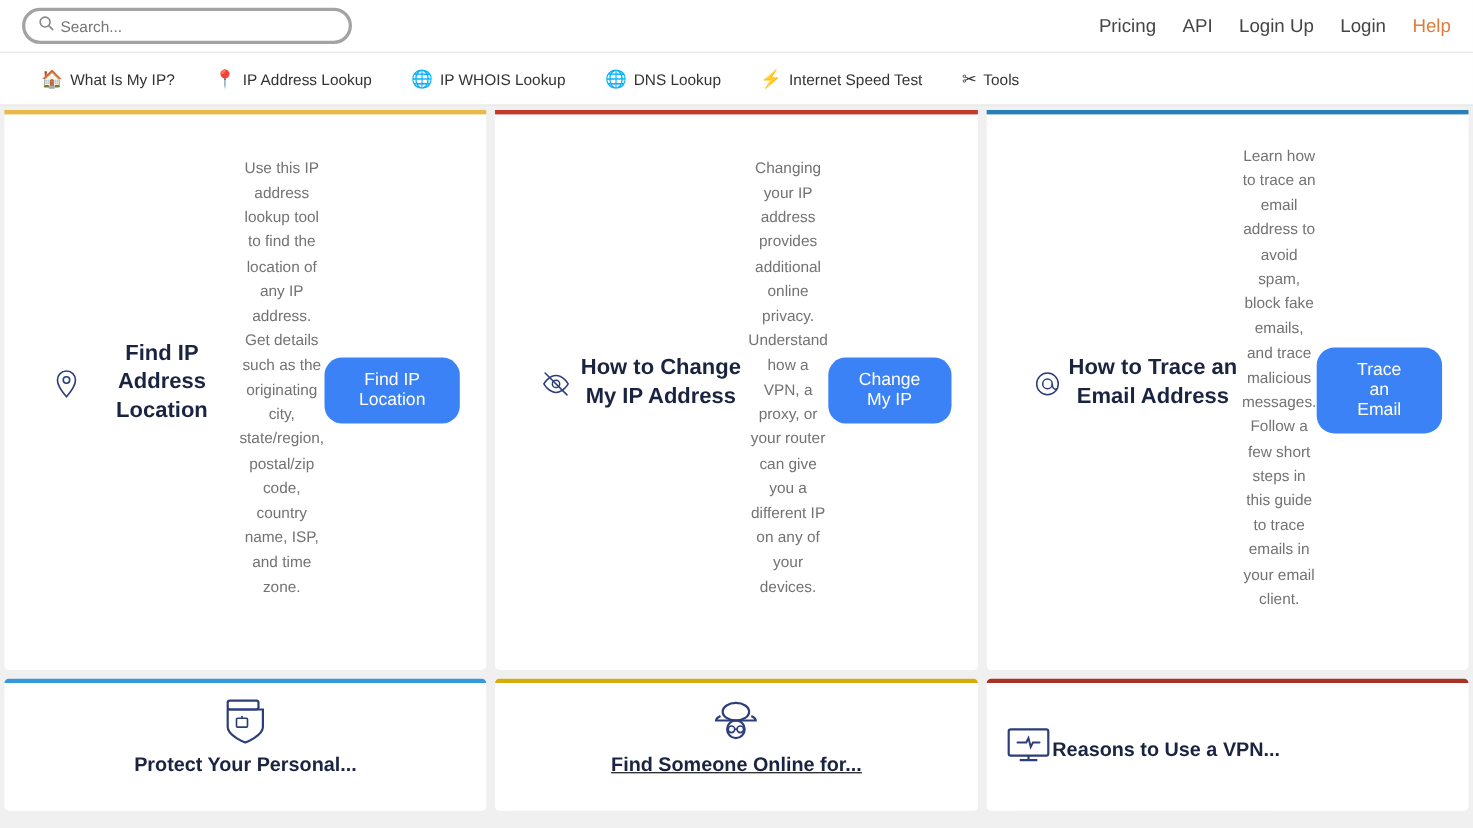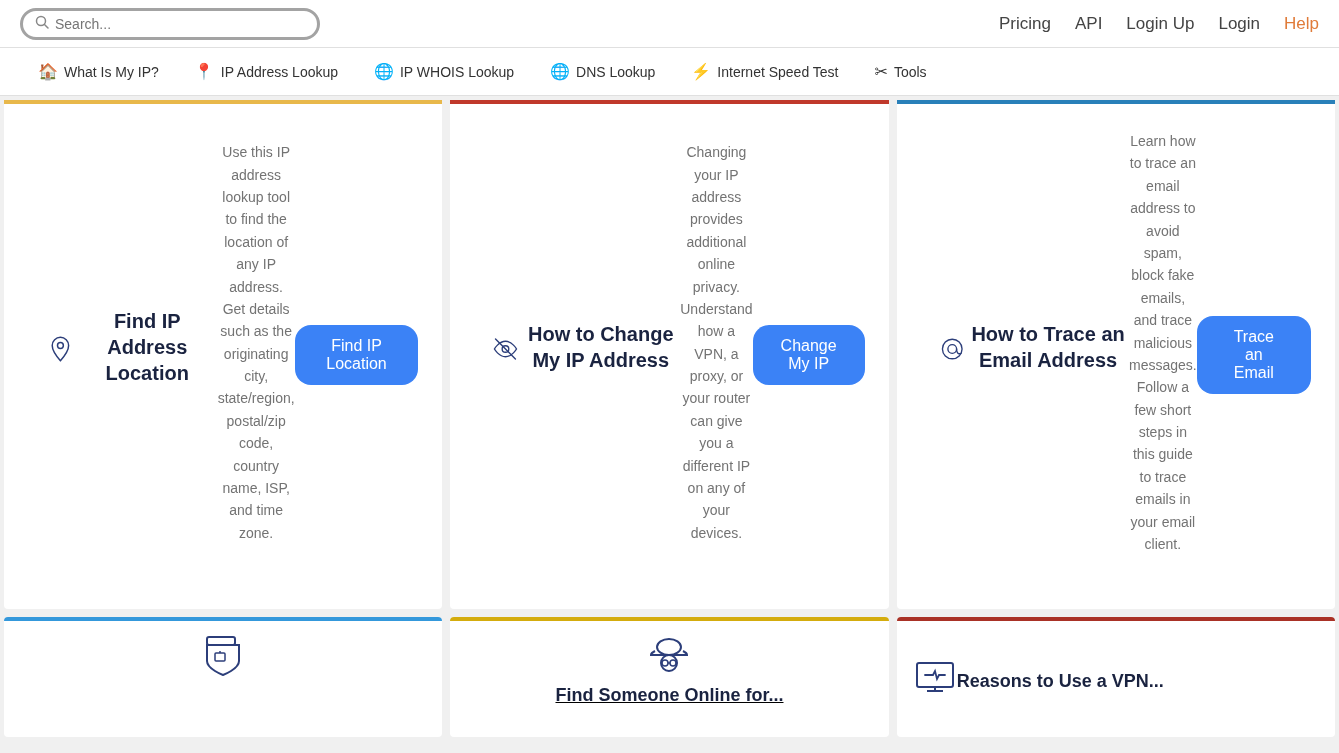--- a/index.html
+++ b/index.html
@@ -298,20 +298,21 @@
 
     <div class="card-bottom" style="margin: 4px; flex:1; border-radius:4px; background:#fff; position:relative; display:flex; flex-direction:column; align-items:center; padding:16px;">
       <div class="card-top-border border-blue-light" style="position:absolute;top:0;left:0;right:0;height:4px;background:#3498db;border-radius:4px 4px 0 0;"></div>
 
       <svg width="44" height="44" viewBox="0 0 44 44" fill="none">
         <rect x="6" y="4" width="28" height="8" rx="2" stroke="#2c3e7a" stroke-width="2" fill="none"></rect>
         <path d="M6 12H38V28C38 36 22 42 22 42C22 42 6 36 6 28V12Z" stroke="#2c3e7a" stroke-width="2" fill="none"></path>
         <rect x="14" y="20" width="10" height="8" rx="1" stroke="#2c3e7a" stroke-width="1.5" fill="none"></rect>
         <line x1="19" y1="18" x2="19" y2="20" stroke="#2c3e7a" stroke-width="1.5"></line>
       </svg>
+      <div class="card-bottom-title">Protect Your Personal...</div>
     </div>
 
     <div class="card-bottom" style="margin: 4px; flex:1; border-radius:4px; background:#fff; position:relative; display:flex; flex-direction:column; align-items:center; padding:16px;text-decoration:underline;">
       <div class="card-top-border border-gold" style="position:absolute;top:0;left:0;right:0;height:4px;background:#d4ac0d;border-radius:4px 4px 0 0;"></div>
 
       <svg width="44" height="44" viewBox="0 0 44 44" fill="none">
         <ellipse cx="22" cy="14" rx="12" ry="8" stroke="#2c3e7a" stroke-width="2" fill="none"></ellipse>
         <path d="M8 18C8 18 4 20 4 22H40C40 20 36 18 36 18" stroke="#2c3e7a" stroke-width="2" fill="none"></path>
         <circle cx="22" cy="30" r="8" stroke="#2c3e7a" stroke-width="2" fill="none"></circle>
         <circle cx="18" cy="30" r="3" stroke="#2c3e7a" stroke-width="1.5" fill="none"></circle>

